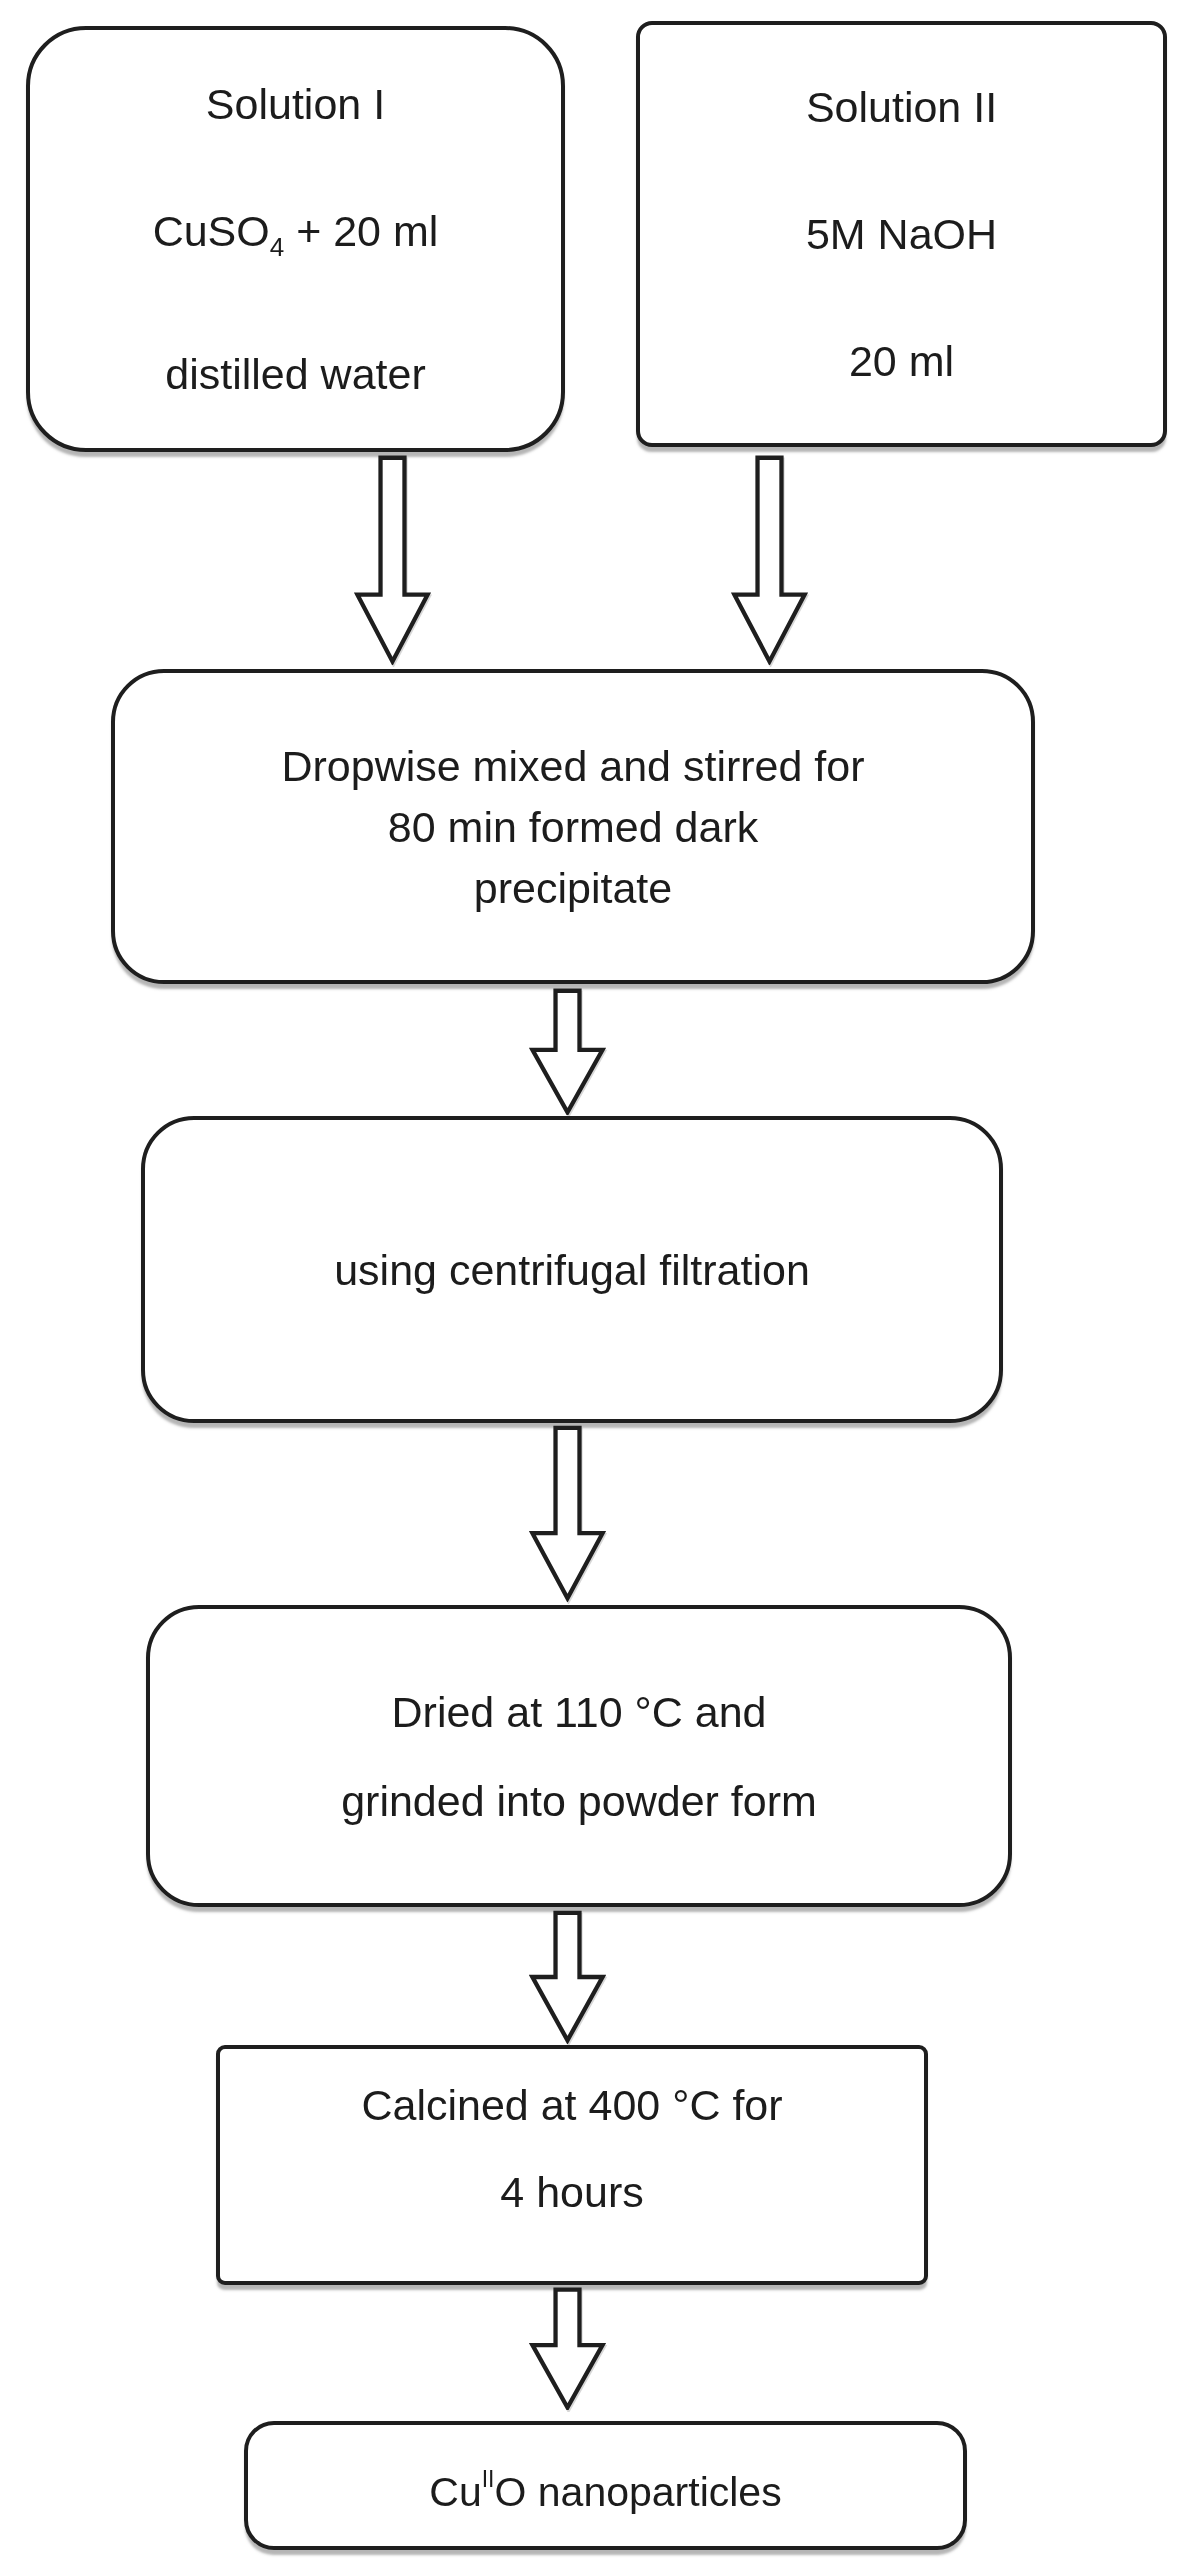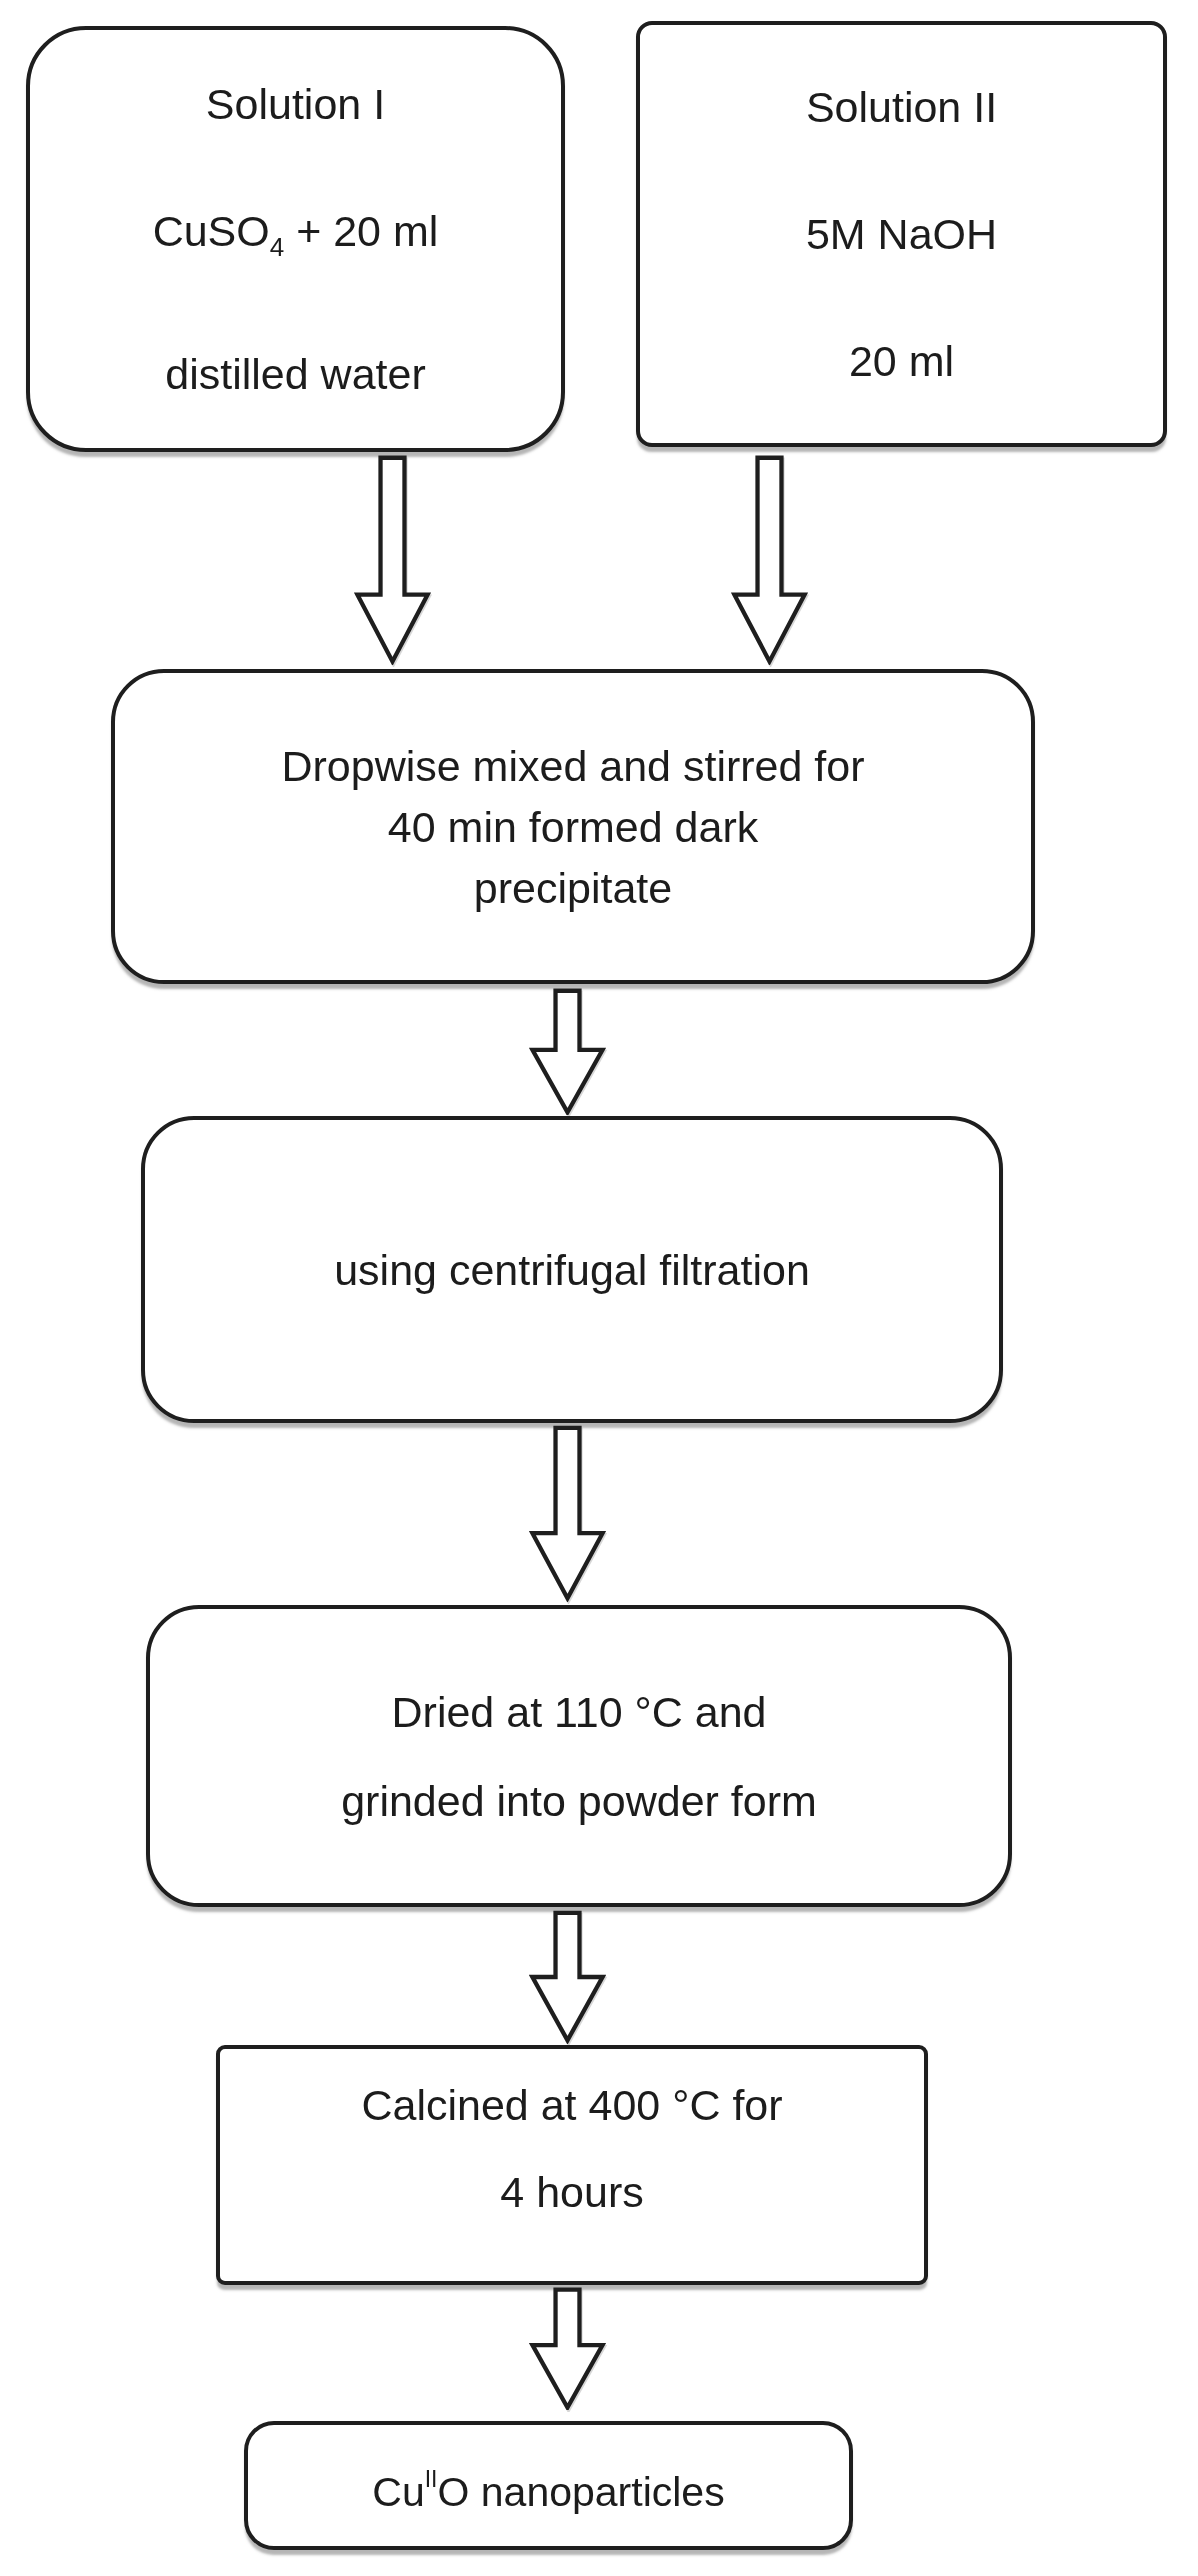--- a/index.html
+++ b/index.html
@@ -24,21 +24,21 @@
     font-size: 43px;
     box-shadow: 0 6px 2.6px -1.7px rgba(120,120,120,0.55);
   }
   .node .line { line-height: 48px; white-space: nowrap; }
   .n1 { left: 26px;  top: 26px;   width: 539px;  height: 426px; border-radius: 60px; row-gap: 79px; }
   .n2 { left: 636px; top: 20.6px;   width: 531px;  height: 426px; border-radius: 16px; row-gap: 79px; }
   .n3 { left: 111px; top: 669px;  width: 924px; height: 315px; border-radius: 53px; row-gap: 43px; gap: 13px; }
   .n4 { left: 141px; top: 1116px; width: 862px; height: 307px; border-radius: 53px; row-gap: 41px; }
   .n5 { left: 146px; top: 1605px; width: 866px; height: 302px; border-radius: 53px; row-gap: 41px; }
   .n6 { left: 216px; top: 2045px; width: 712px;  height: 240px; border-radius: 9px; row-gap: 39px; padding-bottom: 34px; }
-  .n7 { left: 244px; top: 2421px; width: 609px;  height: 129px; border-radius: 30px; font-size: 41px; }
+  .n7 { left: 244px; top: 2421px; width: 723px;  height: 129px; border-radius: 30px; font-size: 41px; }
   .sub { font-size: 26px; vertical-align: -10.3px; }
   .sup { font-size: 23px; vertical-align: 19px; }
   .arrow {
     position: absolute;
     filter: drop-shadow(1.7px 2.6px 0 rgba(140,140,140,0.35));
   }
   .a1 { left: 354px; top: 455px; }
   .a2 { left: 731px; top: 455px; }
   .a3 { left: 529px; top: 988px; }
   .a4 { left: 529px; top: 1425px; }
@@ -66,21 +66,21 @@
   <svg class="arrow a1" width="77" height="210" viewBox="0 0 90 245">
     <polygon points="31,3 59,3 59,163 86,163 45,241 4,163 31,163"></polygon>
   </svg>
 
   <svg class="arrow a2" width="77" height="210" viewBox="0 0 90 245">
     <polygon points="31,3 59,3 59,163 86,163 45,241 4,163 31,163"></polygon>
   </svg>
 
   <div class="node n3">
     <div class="line">Dropwise mixed and stirred for</div>
-    <div class="line">40 min formed dark</div>
+    <div class="line">80 min formed dark</div>
     <div class="line">precipitate</div>
   </div>
 
   <svg class="arrow a3" width="77" height="127" viewBox="0 0 90 148">
     <polygon points="31,3 59,3 59,72 86,72 45,145 4,72 31,72"></polygon>
   </svg>
 
   <div class="node n4">
     <div class="line">using centrifugal filtration</div>
   </div>

